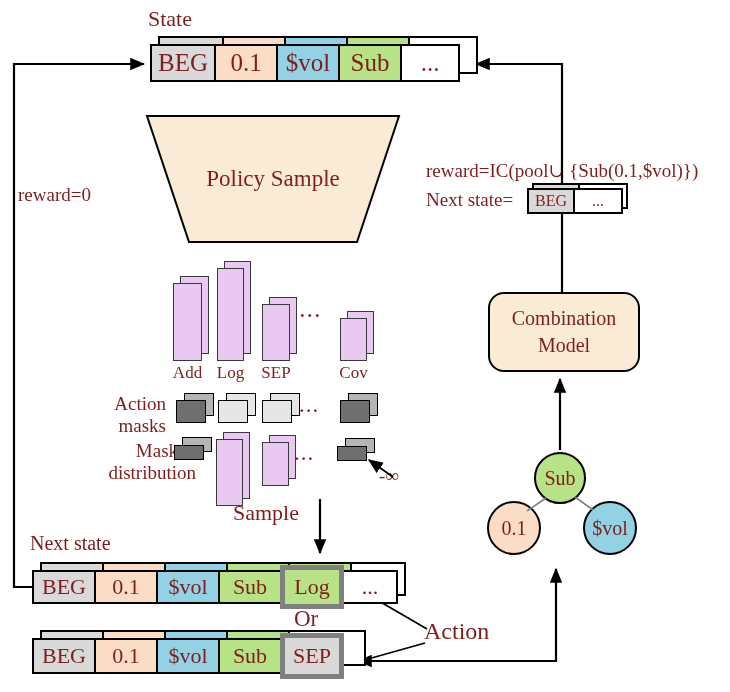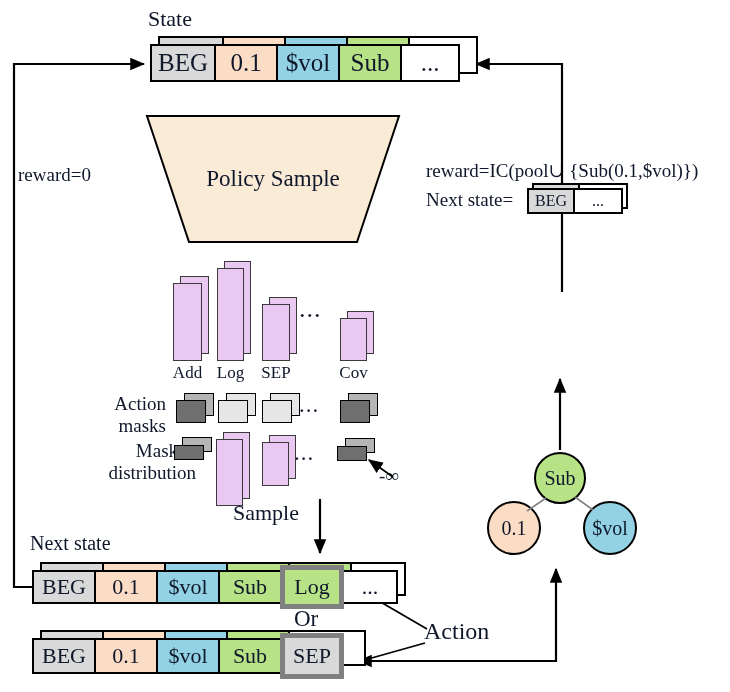--- a/index.html
+++ b/index.html
@@ -1,17 +1,17 @@
 <!DOCTYPE html>
 <html><head>
 <meta charset="utf-8">
 <style>
   html,body{margin:0;padding:0;background:#fff;}
   .canvas{position:relative;width:730px;height:692px;background:#fff;overflow:hidden;
-          font-family:"Liberation Serif","DejaVu Serif",serif;color:#0f172a;}
+          font-family:"Liberation Serif","DejaVu Serif",serif;color:#7f1d1d;}
   #wires{position:absolute;left:0;top:0;z-index:1;}
   .layer{position:absolute;left:0;top:0;width:640px;height:692px;z-index:2;pointer-events:none;}
   .abs{position:absolute;}
   .lbl{position:absolute;white-space:pre;line-height:1.15;}
   .right{text-align:right;white-space:normal;}
   .center{text-align:center;}
   .mount{position:absolute;}
   .token-row{position:absolute;display:flex;}
   .cell{box-sizing:border-box;border:2px solid #000;display:flex;align-items:center;justify-content:center;
         flex:none;margin-left:-2px;background:#fff;}
@@ -49,38 +49,39 @@
     <path d="M556,661 L358,661" fill="none" stroke="#000" stroke-width="2" marker-end="url(#arr)"></path>
     <path d="M556,662 L556,569" fill="none" stroke="#000" stroke-width="2.2" marker-end="url(#arr)"></path>
     <path d="M427,629 L360,590" fill="none" stroke="#000" stroke-width="1.8" marker-end="url(#arr)"></path>
     <path d="M425,643 L368,659" fill="none" stroke="#000" stroke-width="1.8"></path>
     <path d="M393,477 L369,460" fill="none" stroke="#000" stroke-width="1.8" marker-end="url(#arr)"></path>
     <path d="M546,498 L527,511" fill="none" stroke="#808080" stroke-width="1.6"></path>
     <path d="M575,497 L593,510" fill="none" stroke="#808080" stroke-width="1.6"></path>
   </svg>
 
   <div class="lbl" style="left:148px;top:6px;font-size:22px;">State</div>
-  <div class="lbl" style="left:18px;top:164px;font-size:19px;text-align:center;">reward=0</div>
+  <div class="lbl" style="left:18px;top:184px;font-size:19px;text-align:center;">reward=0</div>
   <div class="lbl right" style="left:100px;top:393px;width:66px;font-size:19px;">Action masks</div>
   <div class="lbl right" style="left:96px;top:440px;width:100px;font-size:19px;">Masked distribution</div>
   <div class="lbl" style="left:233px;top:500px;font-size:22px;">Sample</div>
   <div class="lbl" style="left:379px;top:465px;font-size:19px;">-∞</div>
   <div class="lbl" style="left:30px;top:532px;font-size:20px;">Next state</div>
   <div class="lbl" style="left:294px;top:606px;font-size:23px;">Or</div>
   <div class="lbl" style="left:424px;top:618px;font-size:24px;">Action</div>
   <div class="lbl whitebg" style="left:424px;top:160px;font-size:19px;">reward=IC(pool∪ {Sub(0.1,$vol)})</div>
   <div class="lbl whitebg" style="left:424px;top:189px;font-size:19px;">Next state=</div>
 
   <div class="abs" style="left:145px;top:114px;width:256px;height:130px;">
     <svg width="256" height="130">
       <polygon points="2,2 254,2 212,128 44,128" fill="#faebd7" stroke="#000" stroke-width="2"></polygon>
     </svg>
     <div class="trap-text" style="height:130px;width:256px;">Policy Sample</div>
   </div>
 
+  <div class="cm-box" style="background:#faebd7;">Combination Model</div>
 
   <div class="node" style="left:534px;top:452px;width:52px;height:52px;background:#b7e285;">Sub</div>
   <div class="node" style="left:487px;top:501px;width:54px;height:54px;background:#fbdcc5;">0.1</div>
   <div class="node" style="left:583px;top:501px;width:54px;height:54px;background:#93d2e4;">$vol</div>
 
   <div class="mount" id="row-state" style="left:150px;top:44px;">
       <div class="token-row back" style="left: 8px; top: -8px;">
         <div class="cell" style="width: 66px; height: 38px; background: rgb(217, 217, 217);"></div>
         <div class="cell" style="width: 64px; height: 38px; background: rgb(251, 220, 197);"></div>
         <div class="cell" style="width: 64px; height: 38px; background: rgb(147, 210, 228);"></div>

